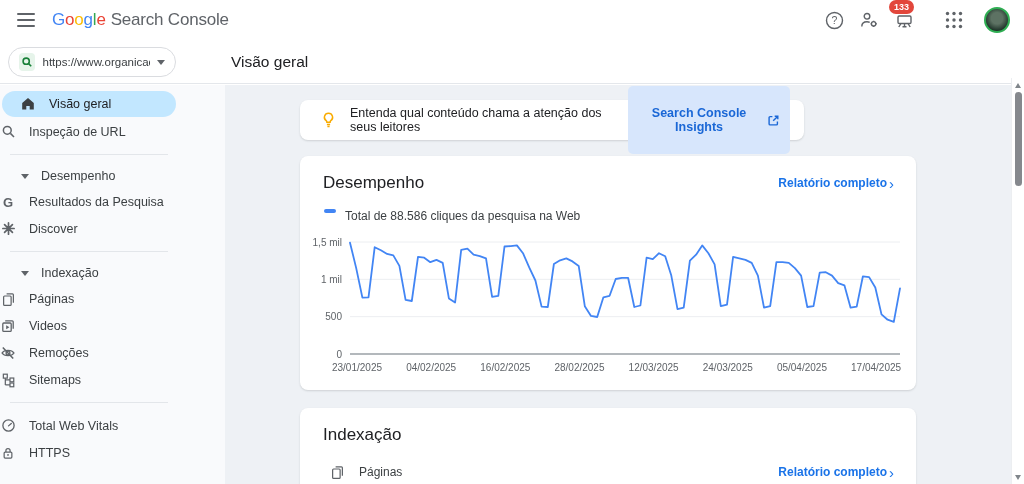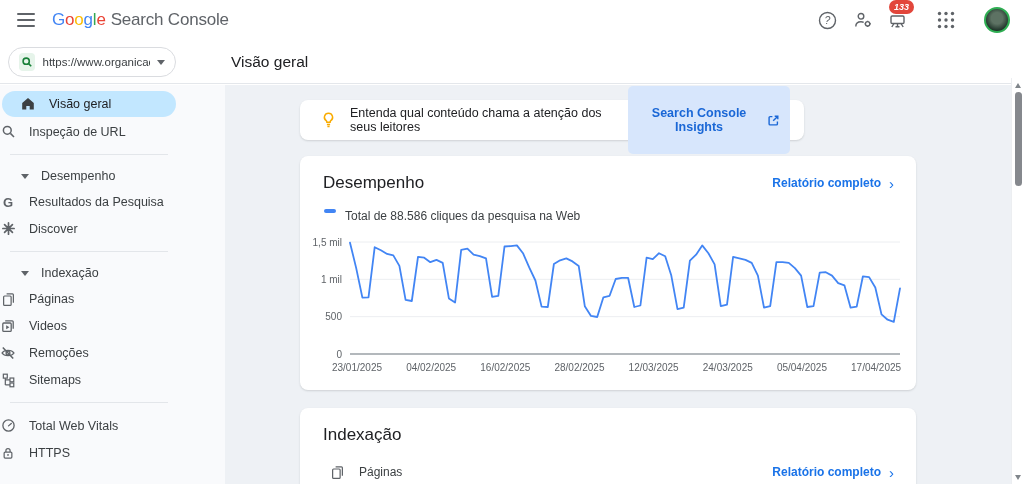--- a/index.html
+++ b/index.html
@@ -8,21 +8,21 @@
   .app { position:relative; width:1024px; height:484px; }
 
   
   .topbar { position:absolute; left:0; top:0; width:1024px; height:40px; background:#fff;
     display:flex; align-items:center; padding:0 14px; z-index:5; }
   .hamburger { width:24px; height:24px; display:flex; flex-direction:column; justify-content:center; gap:4px; cursor:pointer; padding:0 3px; }
   .hamburger span { display:block; height:2px; background:#5f6368; border-radius:1px; }
   .logo { display:flex; align-items:baseline; margin-left:14px; font-size:17px; letter-spacing:-0.2px;justify-content:space-between; }
   .logo .rest { color:#5f6368; margin-left:5px; }
   .top-icons { margin-left:auto; display:flex; align-items:center; gap:9px; }
-  .icon-btn { width:26px; height:26px; display:flex; align-items:center; justify-content:flex-start; position:relative; cursor:pointer;font-style:italic; }
+  .icon-btn { width:26px; height:26px; display:flex; align-items:center; justify-content:flex-end; position:relative; cursor:pointer; }
   .badge { position:absolute; top:-7px; left:1px; background:#e2463b; color:#fff; font-size:9px; font-weight:bold;
     padding:1.5px 5px; border-radius:8px; line-height:1.2; }
   .apps-gap { margin-left:14px; }
   .avatar { width:26px; height:26px; border-radius:50%; margin-left:12px; border:2px solid #2fae53;
     background:radial-gradient(circle at 50% 42%, #5d7263 0 34%, #20342a 72%); cursor:pointer; }
 
   
   .subheader { position:absolute; left:0; top:40px; width:1024px; height:44px; background:#fff;
     border-bottom:1px solid #e4e7eb; z-index:4; }
   .prop-chip { position:absolute; left:8px; top:7px; height:30px; width:168px; border:1px solid #dadce0;
@@ -49,21 +49,21 @@
   .content { position:absolute; left:300px; top:0; width:616px; }
   .card { background:#fff; border-radius:8px; box-shadow:0 1px 2px rgba(60,64,67,.18); }
   .banner { position:absolute; top:15px; left:0; width:504px; height:40px; display:flex; align-items:center; padding:0 14px 0 20px; }
   .banner-text { font-size:12.5px; color:#202124; margin-left:13px; }
   .insights-btn { margin-left:auto; background:#d7e6fc; color:#1a67d6; font-size:12.5px; font-weight:bold;
     border:none; border-radius:5px; padding:20px 10px; display:flex; align-items:center; gap:7px; cursor:pointer;justify-content:space-between; }
 
   .perf-card { position:absolute; top:71px; left:0; width:616px; height:234px; }
   .card-head { display:flex; align-items:center; padding:17px 22px 0 23px; }
   .card-title { font-size:17px; font-weight:400; color:#202124; }
-  .report-link { margin-left:auto; color:#1a73e8; font-size:12px; font-weight:bold; display:flex; align-items:center; gap:8px; cursor:pointer; }
+  .report-link { margin-left:auto; color:#1a73e8; font-size:12px; font-weight:bold; display:flex; align-items:center; gap:2px; cursor:pointer; }
   .report-link .chev { font-size:15px; line-height:1; font-weight:normal; }
   .legend { display:flex; align-items:flex-start; margin:16px 0 0 24px; }
   .legend-dash { width:12px; height:3.5px; border-radius:2px; background:#4285f4; flex:none; }
   .legend-label { font-size:12px; color:#3c4043; margin-left:9px; }
   .chart-wrap { position:absolute; left:0; top:62px; width:616px; height:160px; }
 
   .idx-card { position:absolute; top:323px; left:0; width:616px; height:160px; }
   .idx-row { display:flex; align-items:center; padding:0 22px 0 30px; margin-top:19px; }
   .idx-row .ic { width:16px; height:16px; color:#5f6368; flex:none; }
   .idx-row .lbl { font-size:12px; color:#3c4043; margin-left:13px; }

